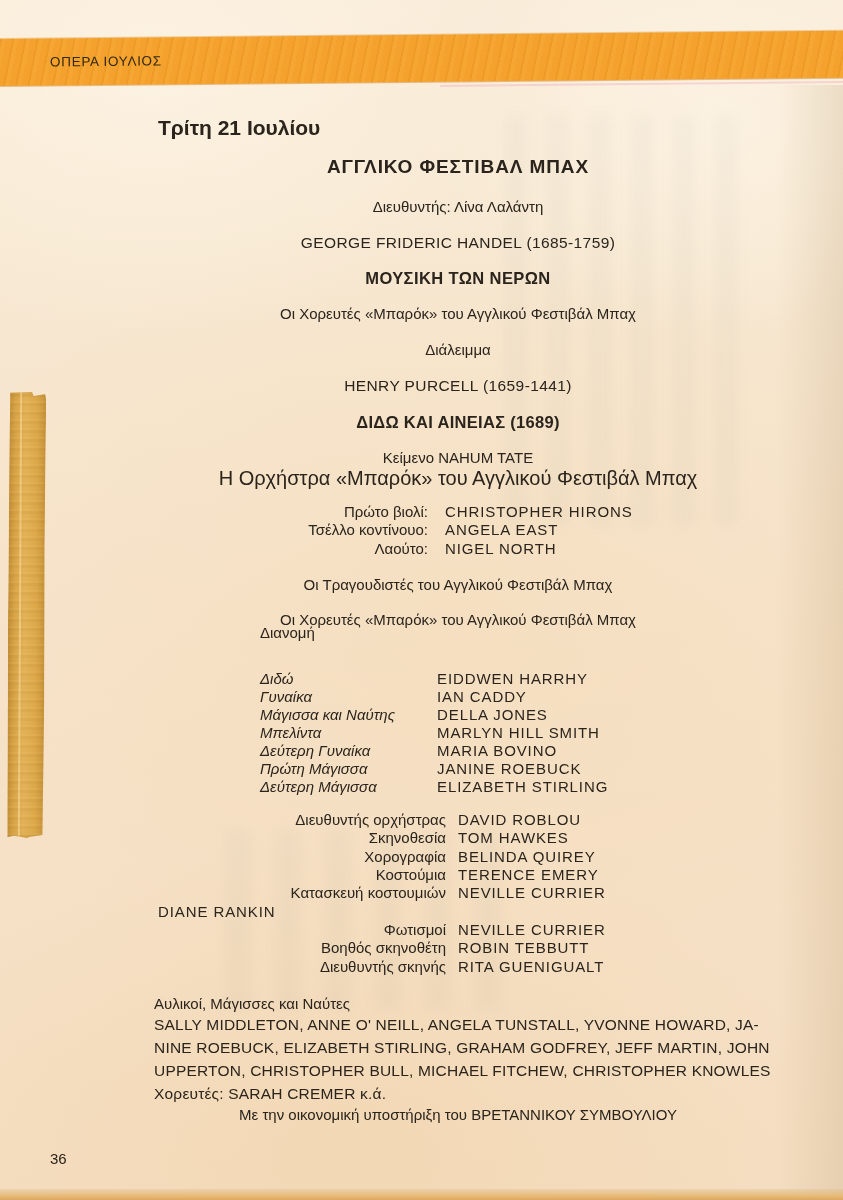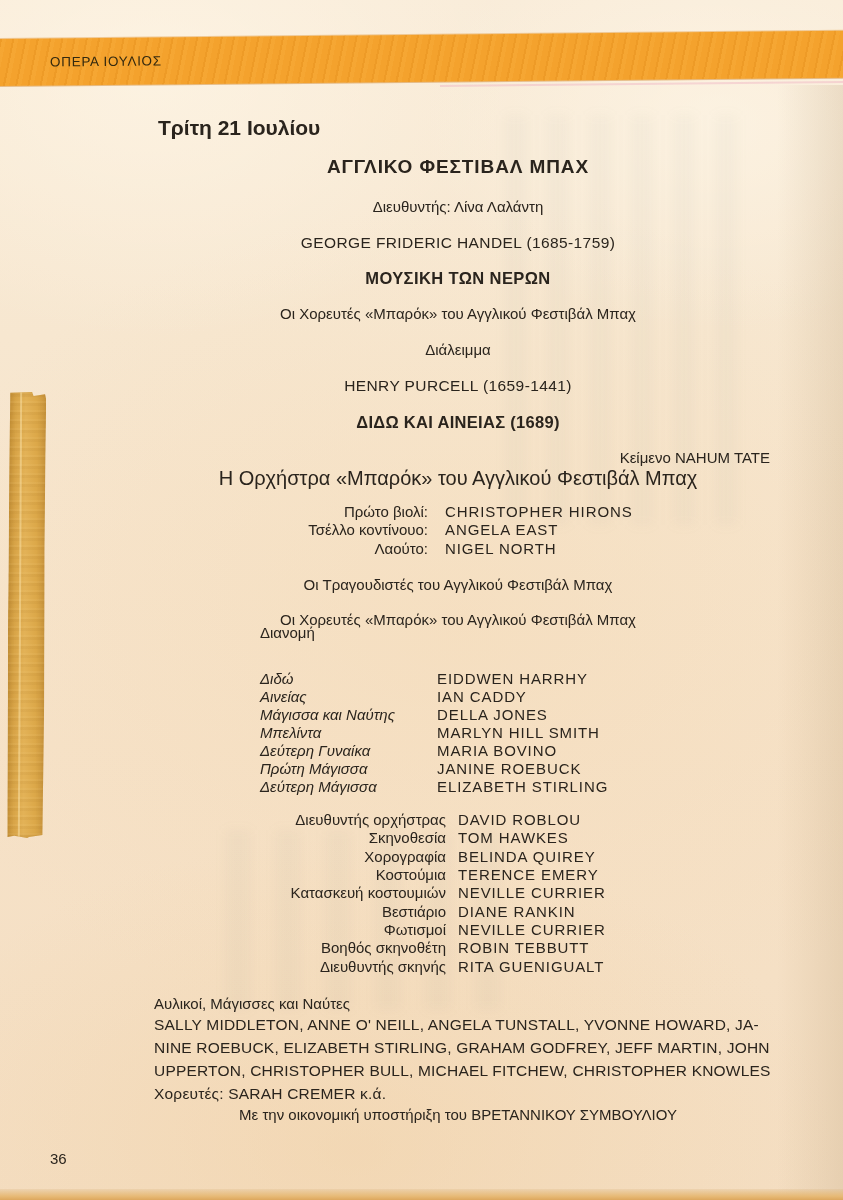--- a/index.html
+++ b/index.html
@@ -43,21 +43,21 @@
   .b{font-weight:bold;}
   .t-date{left:158px;top:116px;font-weight:bold;font-size:21px;}
   .t-title{top:156px;font-size:19px;letter-spacing:.9px;}
   .t-dir{top:198px;font-size:15px;}
   .t-handel{top:234px;font-size:15.5px;letter-spacing:.4px;}
   .t-water{top:269px;font-size:16.5px;letter-spacing:.4px;}
   .t-dancers1{top:305px;font-size:15px;}
   .t-interval{top:341px;font-size:15px;}
   .t-purcell{top:377px;font-size:15.5px;letter-spacing:.4px;}
   .t-dido{top:413px;font-size:16.5px;letter-spacing:.3px;}
-  .t-libretto{top:449px;font-size:15px;text-align:right;}
+  .t-libretto{top:449px;font-size:15px;}
   .t-orch{top:467px;font-size:20px;}
   .t-singers{top:576px;font-size:15px;}
   .t-dancers2{top:611px;font-size:15px;}
   .t-support{top:1106px;font-size:15px;}
 
   .instr{position:absolute;left:146px;top:503px;}
   .irow{display:flex;height:18.4px;}
   .ilabel{width:282px;text-align:right;font-size:15px;line-height:18.4px;}
   .iname{margin-left:17px;font-size:15px;letter-spacing:.9px;line-height:18.4px;}
 
@@ -126,21 +126,21 @@
   <div class="cline t-singers">Οι Τραγουδιστές του Αγγλικού Φεστιβάλ Μπαχ</div>
   <div class="cline t-dancers2">Οι Χορευτές «Μπαρόκ» του Αγγλικού Φεστιβάλ Μπαχ</div>
 
   <div class="cast-head">Διανομή</div>
   <div class="cast">
     <div class="crow">
       <div class="crole">Διδώ</div>
       <div class="cname">EIDDWEN HARRHY</div>
     </div>
     <div class="crow">
-      <div class="crole">Αινείας</div>
+      <div class="crole">Γυναίκα</div>
       <div class="cname">IAN CADDY</div>
     </div>
     <div class="crow">
       <div class="crole">Μάγισσα και Ναύτης</div>
       <div class="cname">DELLA JONES</div>
     </div>
     <div class="crow">
       <div class="crole">Μπελίντα</div>
       <div class="cname">MARLYN HILL SMITH</div>
     </div>
@@ -173,21 +173,20 @@
     </div>
     <div class="krow">
       <div class="klabel">Κοστούμια</div>
       <div class="kname">TERENCE EMERY</div>
     </div>
     <div class="krow">
       <div class="klabel">Κατασκευή κοστουμιών</div>
       <div class="kname">NEVILLE CURRIER</div>
     </div>
     <div class="krow">
-      <div class="klabel">Βεστιάριο</div>
       <div class="kname">DIANE RANKIN</div>
     </div>
     <div class="krow">
       <div class="klabel">Φωτισμοί</div>
       <div class="kname">NEVILLE CURRIER</div>
     </div>
     <div class="krow">
       <div class="klabel">Βοηθός σκηνοθέτη</div>
       <div class="kname">ROBIN TEBBUTT</div>
     </div>

